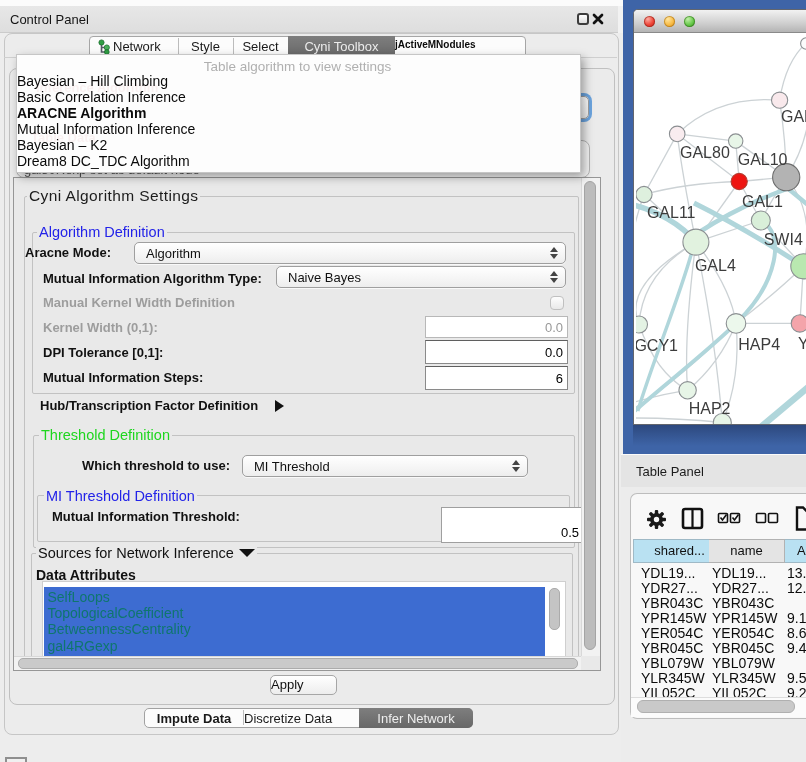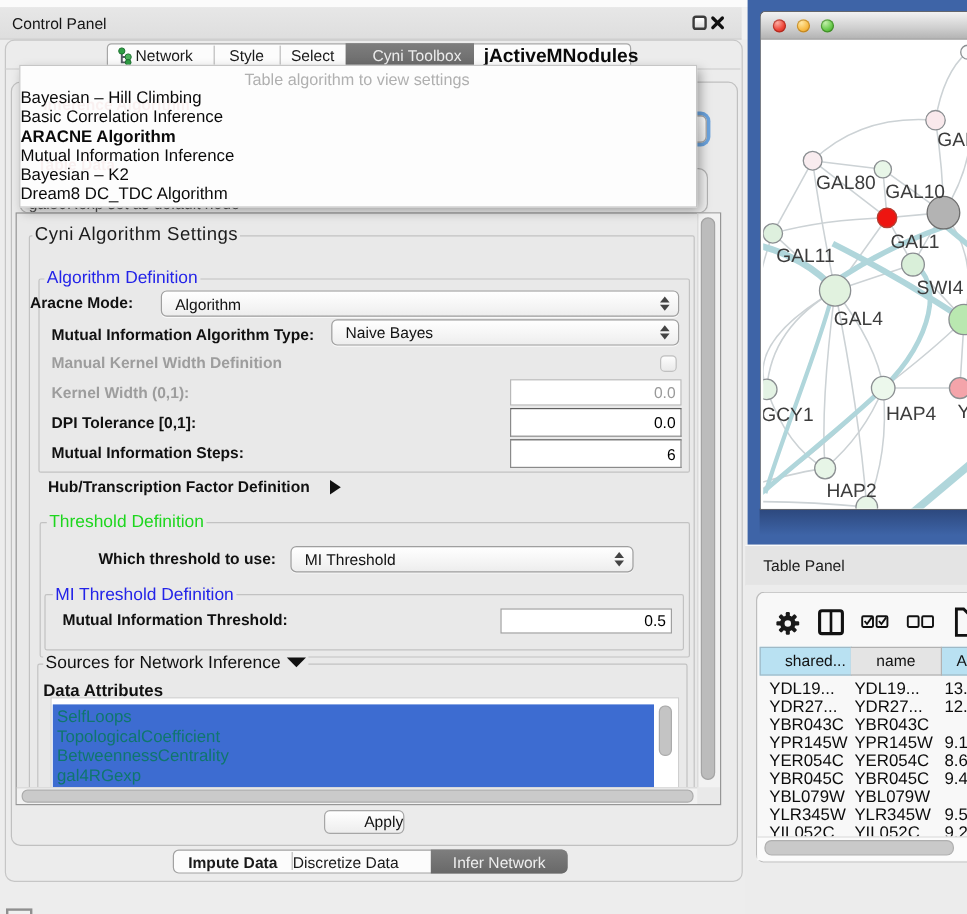--- a/index.html
+++ b/index.html
@@ -50,22 +50,22 @@
 <div class="a" style="left:288px;top:36px;width:107px;height:21px;background:linear-gradient(#7e7e7e,#686868)"></div>
 <svg class="a" style="left:98px;top:38px" width="13" height="16" viewBox="0 0 13 16">
  <path d="M3.5 6 V14 H7.5 M3.5 9.5 H7.5" stroke="#565b66" stroke-width="1.6" fill="none"></path>
  <circle cx="3.5" cy="4.5" r="2.6" fill="#2f9e44" stroke="#1d7030" stroke-width="0.8"></circle>
  <circle cx="8.8" cy="9.5" r="2.6" fill="#49b05a" stroke="#1d7030" stroke-width="0.8"></circle>
  <circle cx="8.8" cy="14" r="2.4" fill="#2f9e44" stroke="#1d7030" stroke-width="0.8"></circle>
 </svg>
 <div class="a" style="left:113px;top:39px;font-size:13px;color:#1a1a1a">Network</div>
 <div class="a" style="left:178px;top:39px;width:55px;text-align:center;font-size:13px;color:#1a1a1a">Style</div>
 <div class="a" style="left:233px;top:39px;width:55px;text-align:center;font-size:13px;color:#1a1a1a">Select</div>
-<div class="a" style="left:288px;top:39px;width:119px;text-align:center;font-size:13px;color:#ececec">Cyni Toolbox</div>
-<div class="a" style="left:395px;top:39px;width:145px;text-align:center;font-size:16px;font-weight:bold;color:#0a0a0a">jActiveMNodules</div>
+<div class="a" style="left:288px;top:39px;width:107px;text-align:center;font-size:13px;color:#ececec">Cyni Toolbox</div>
+<div class="a" style="left:395px;top:39px;width:145px;font-size:10px;font-weight:bold;color:#0a0a0a">jActiveMNodules</div>
 <div class="a" style="left:4px;top:57px;width:613px;height:1px;background:#cfcfcf"></div>
 
 <div class="a" style="left:13px;top:177px;width:586px;height:492px;border:1px solid #969696;background:#e9e9e9"></div>
 
 <div class="grp" style="left:24px;top:196px;width:553px;height:470px"></div>
 <div class="gtitle" style="left:27px;top:189px;color:#1c1c1c;font-size:15.5px;letter-spacing:0.4px">Cyni Algorithm Settings</div>
 
 <div class="grp" style="left:32px;top:232px;width:541px;height:160px"></div>
 <div class="gtitle" style="left:37px;top:225px;color:#2323e8">Algorithm Definition</div>
 <div class="lbl" style="left:25px;top:246px">Aracne Mode:</div>
@@ -93,36 +93,36 @@
 <div class="gtitle" style="left:39px;top:428px;color:#1ed61e">Threshold Definition</div>
 <div class="lbl" style="left:82px;top:459px">Which threshold to use:</div>
 <div class="combo" style="left:242px;top:455px;width:284px;height:20px">
     <span class="tx">MI Threshold</span>
     <span class="arr"></span>
   </div>
 
 <div class="grp" style="left:37px;top:495px;width:531px;height:45px"></div>
 <div class="gtitle" style="left:44px;top:489px;color:#2323e8">MI Threshold Definition</div>
 <div class="lbl" style="left:52px;top:510px">Mutual Information Threshold:</div>
-<div class="field" style="left:417px;top:507px;width:137px;height:18px;border-color:#9f9f9f;color:#000;padding:1px 4px 0 0;line-height:18px">0.5</div>
+<div class="field" style="left:441px;top:507px;width:137px;height:18px;border-color:#9f9f9f;color:#000;padding:16px 4px 0 0;line-height:18px">0.5</div>
 
 <div class="grp" style="left:31px;top:553px;width:540px;height:115px"></div>
 <div class="a" style="left:36px;top:546px;background:#e9e9e9;padding:0 2px;font-size:14.5px;line-height:14px;white-space:nowrap">Sources for Network Inference <span style="display:inline-block;width:0;height:0;border-left:8.5px solid transparent;border-right:8.5px solid transparent;border-top:8px solid #111;vertical-align:middle;margin-left:1px;margin-top:-2px"></span></div>
 <div class="lbl" style="left:36px;top:568px;font-size:14px">Data Attributes</div>
 <div class="a" style="left:42px;top:581px;width:522px;height:76px;background:#fff;border:1px solid #cfcfcf"></div>
 <div class="a" style="left:44px;top:587px;width:501px;height:70px;background:#3d6cd1"></div>
 <div class="a" style="left:47.5px;top:588.5px;font-size:14px;color:#0f766e;line-height:16.4px">SelfLoops<br>TopologicalCoefficient<br>BetweennessCentrality<br>gal4RGexp</div>
 <div class="a" style="left:549px;top:588px;width:9px;height:40px;background:#c4c4c4;border:1px solid #ababab;border-radius:5px"></div>
 
 <div class="a" style="left:581px;top:178px;width:18px;height:478px;background:#f2f2f2;border-left:1px solid #d8d8d8"></div>
 <div class="a" style="left:584px;top:181px;width:10px;height:467px;background:#bcbcbc;border:1px solid #a4a4a4;border-radius:6px"></div>
 <div class="a" style="left:14px;top:656px;width:567px;height:13px;background:#f2f2f2;border-top:1px solid #d8d8d8"></div>
 <div class="a" style="left:18px;top:658px;width:558px;height:9px;background:#cacaca;border:1px solid #acacac;border-radius:5px"></div>
 
-<div class="a" style="left:270px;top:675px;width:65px;height:18px;border:1px solid #a6a6a6;border-radius:5px;background:linear-gradient(#ffffff,#ededed);text-align:right;line-height:18px;font-size:13px">Apply</div>
+<div class="a" style="left:270px;top:675px;width:65px;height:18px;border:1px solid #a6a6a6;border-radius:5px;background:linear-gradient(#ffffff,#ededed);text-align:left;line-height:18px;font-size:13px">Apply</div>
 
 <div class="a" style="left:144px;top:708px;width:327px;height:18px;background:#fcfcfc;border:1px solid #a2a2a2;border-radius:5px"></div>
 <div class="sep" style="left:243px;top:710px;height:15px"></div>
 <div class="a" style="left:359px;top:708px;width:114px;height:20px;background:linear-gradient(#7e7e7e,#686868);border-radius:0 5px 5px 0"></div>
 <div class="a" style="left:144px;top:711px;width:100px;text-align:center;font-size:13px;font-weight:bold;color:#1a1a1a">Impute Data</div>
 <div class="a" style="left:244px;top:711px;width:115px;font-size:13px;font-weight:normal;color:#1a1a1a">Discretize Data</div>
 <div class="a" style="left:359px;top:711px;width:114px;text-align:center;font-size:13px;color:#eeeeee">Infer Network</div>
 
 <div class="a" style="left:5px;top:757px;width:18px;height:8px;border:2px solid #8f8f8f;background:#f0f0f0"></div>
 

